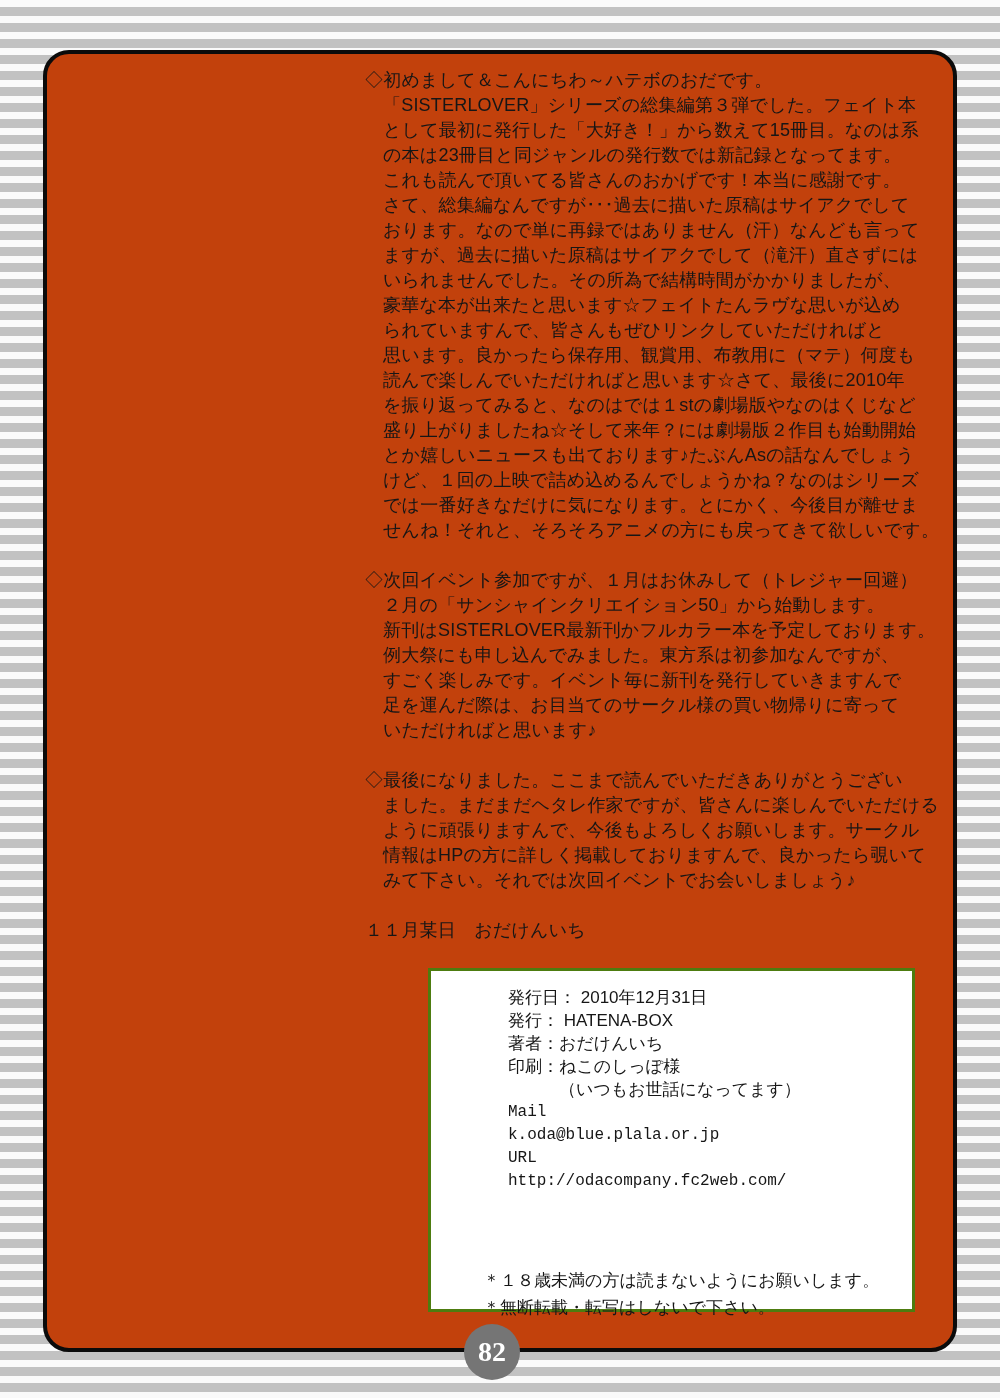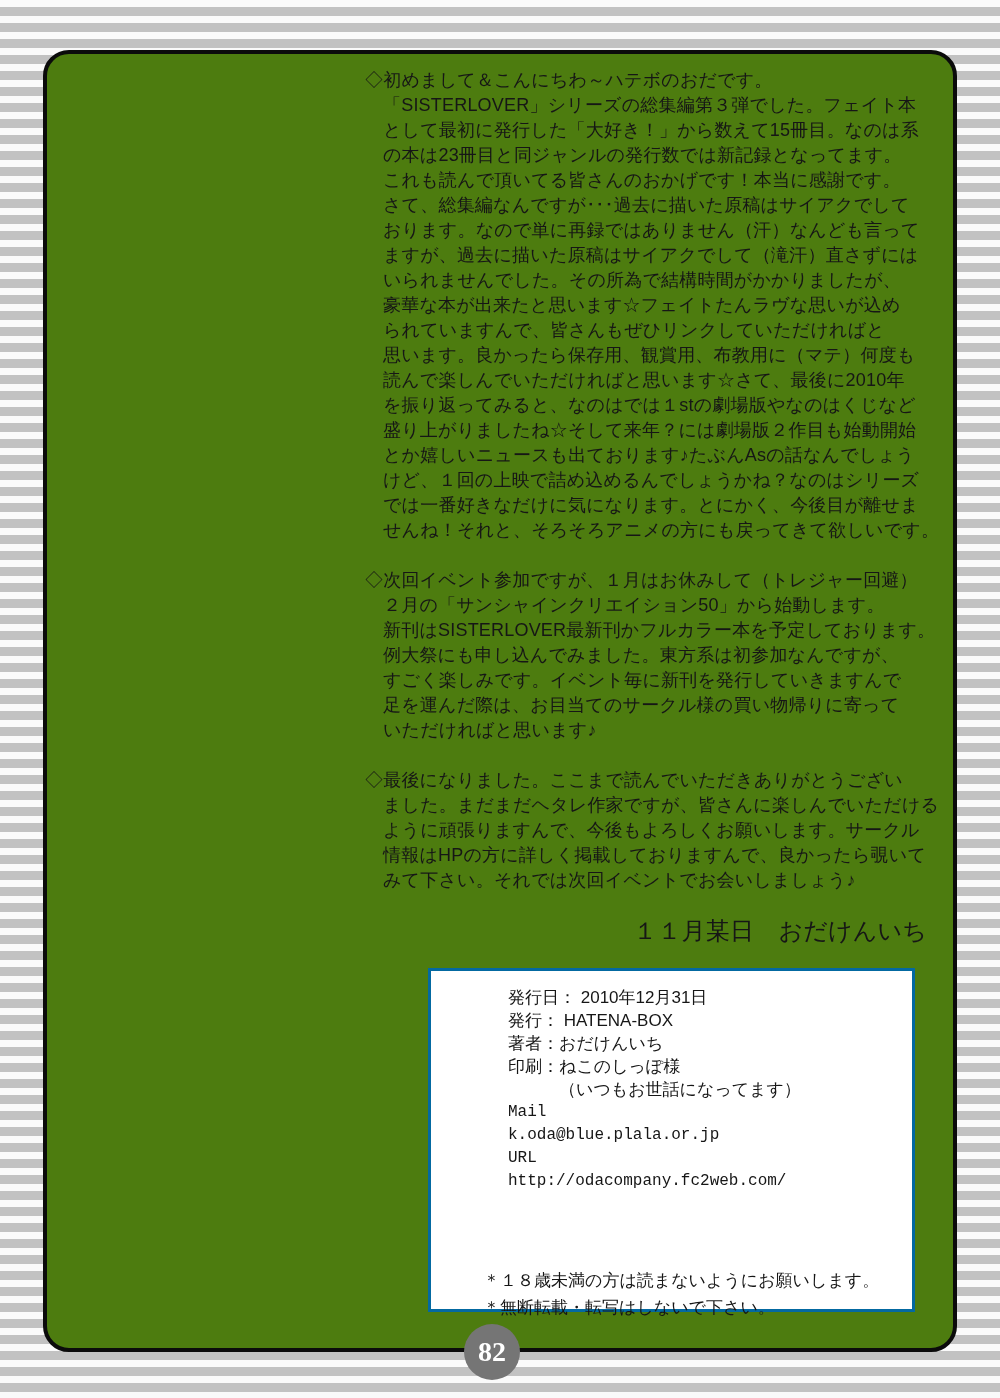--- a/index.html
+++ b/index.html
@@ -19,49 +19,49 @@
     background:repeating-linear-gradient(
       to bottom,
       var(--stripe-white) 0px, var(--stripe-white) 7px,
       var(--stripe-gray) 7px, var(--stripe-gray) 16px
     );
   }
   .page{
     position:absolute;
     left:43px; top:50px;
     width:914px; height:1302px;
-    background:#4d7c0f;
+    background:#c2410c;
     border:4px solid var(--page-border);
     border-radius:26px;
     text-decoration:underline;
   }
   .text-block{
     position:absolute;
     left:318px; top:14px;
     width:592px;
     color:var(--text);
     font-size:18px;
     line-height:25px;
     letter-spacing:0.2px;
   }
   .para{margin-bottom:25px;}
   .para .line{white-space:pre; min-height:25px; padding-left:18px;}
   .para .line:first-child{padding-left:0;}
   .signature{
     margin-top:18px;
-    text-align:right;
-    padding-right:30px;
-    font-size:24px;
+    text-align:left;
+    padding-right:22px;
+    font-size:18px;
     white-space:pre;
   }
   .colophon{
     position:absolute;
     left:381px; top:914px;
     width:487px; height:344px;
-    border:3px solid #0369a1;
+    border:3px solid #4d7c0f;
     background:#ffffff;
     color:var(--text);
   }
   .colophon-lines{
     position:absolute;
     left:77px; top:15px;
     font-size:17px;
     line-height:23px;
   }
   .colophon-lines .cline{white-space:pre; min-height:23px;}

